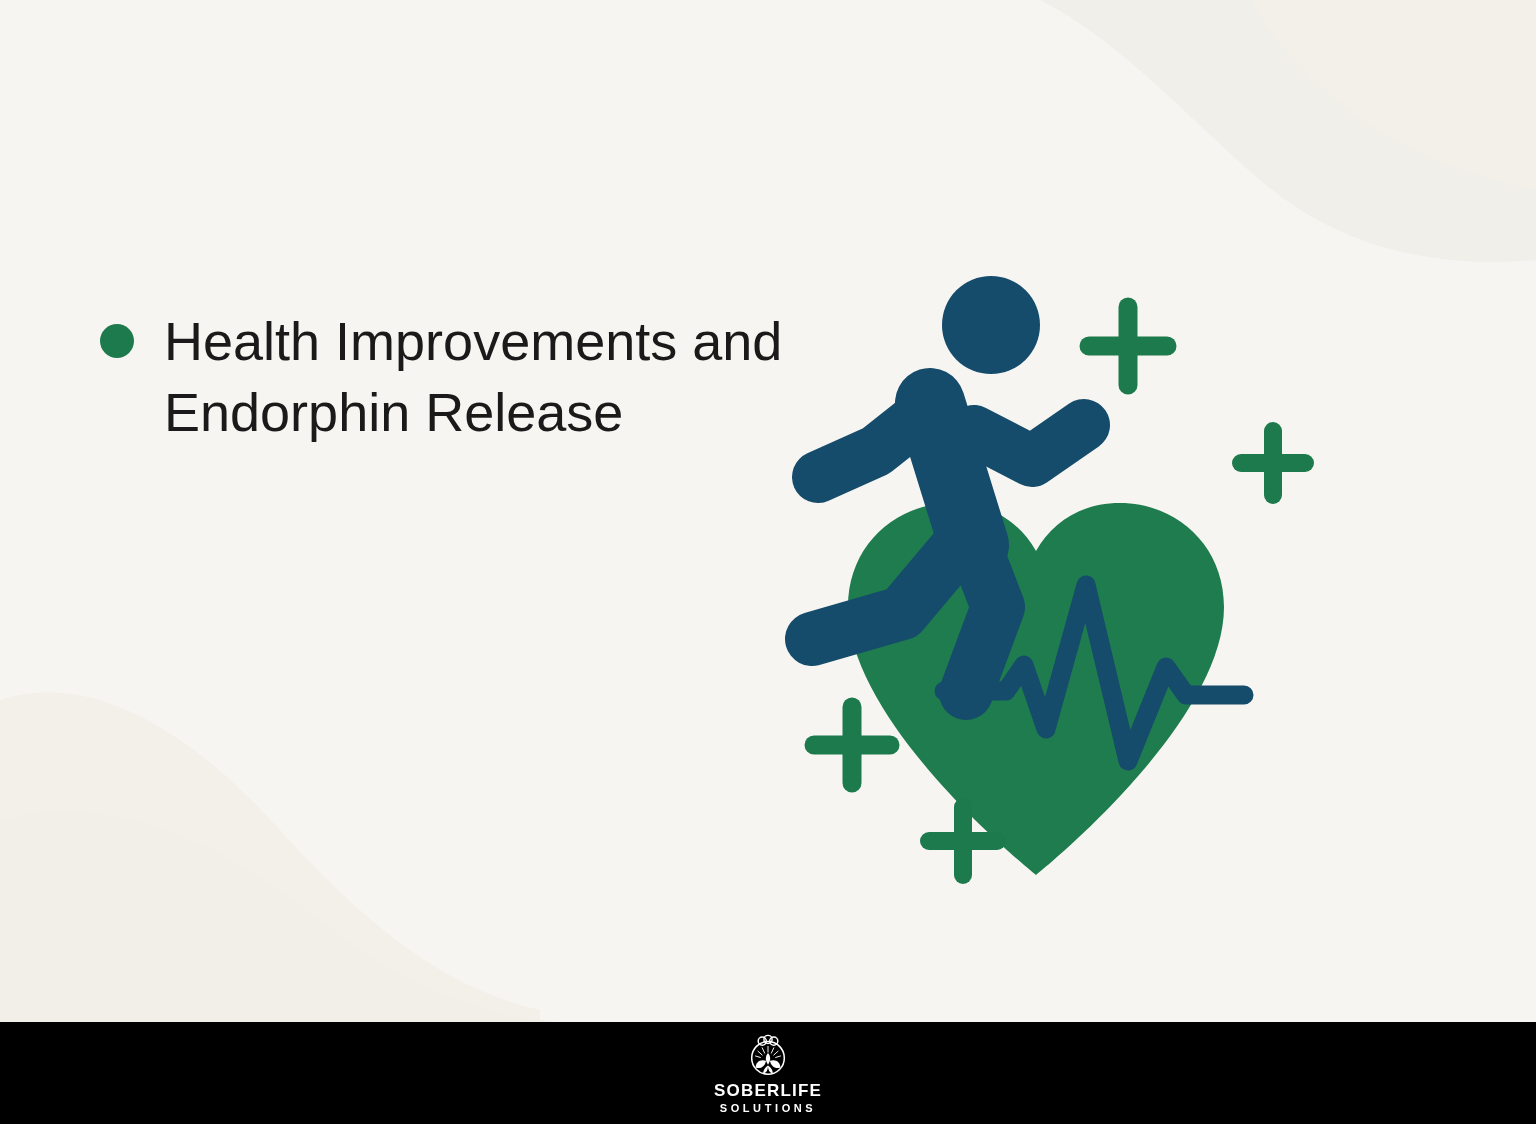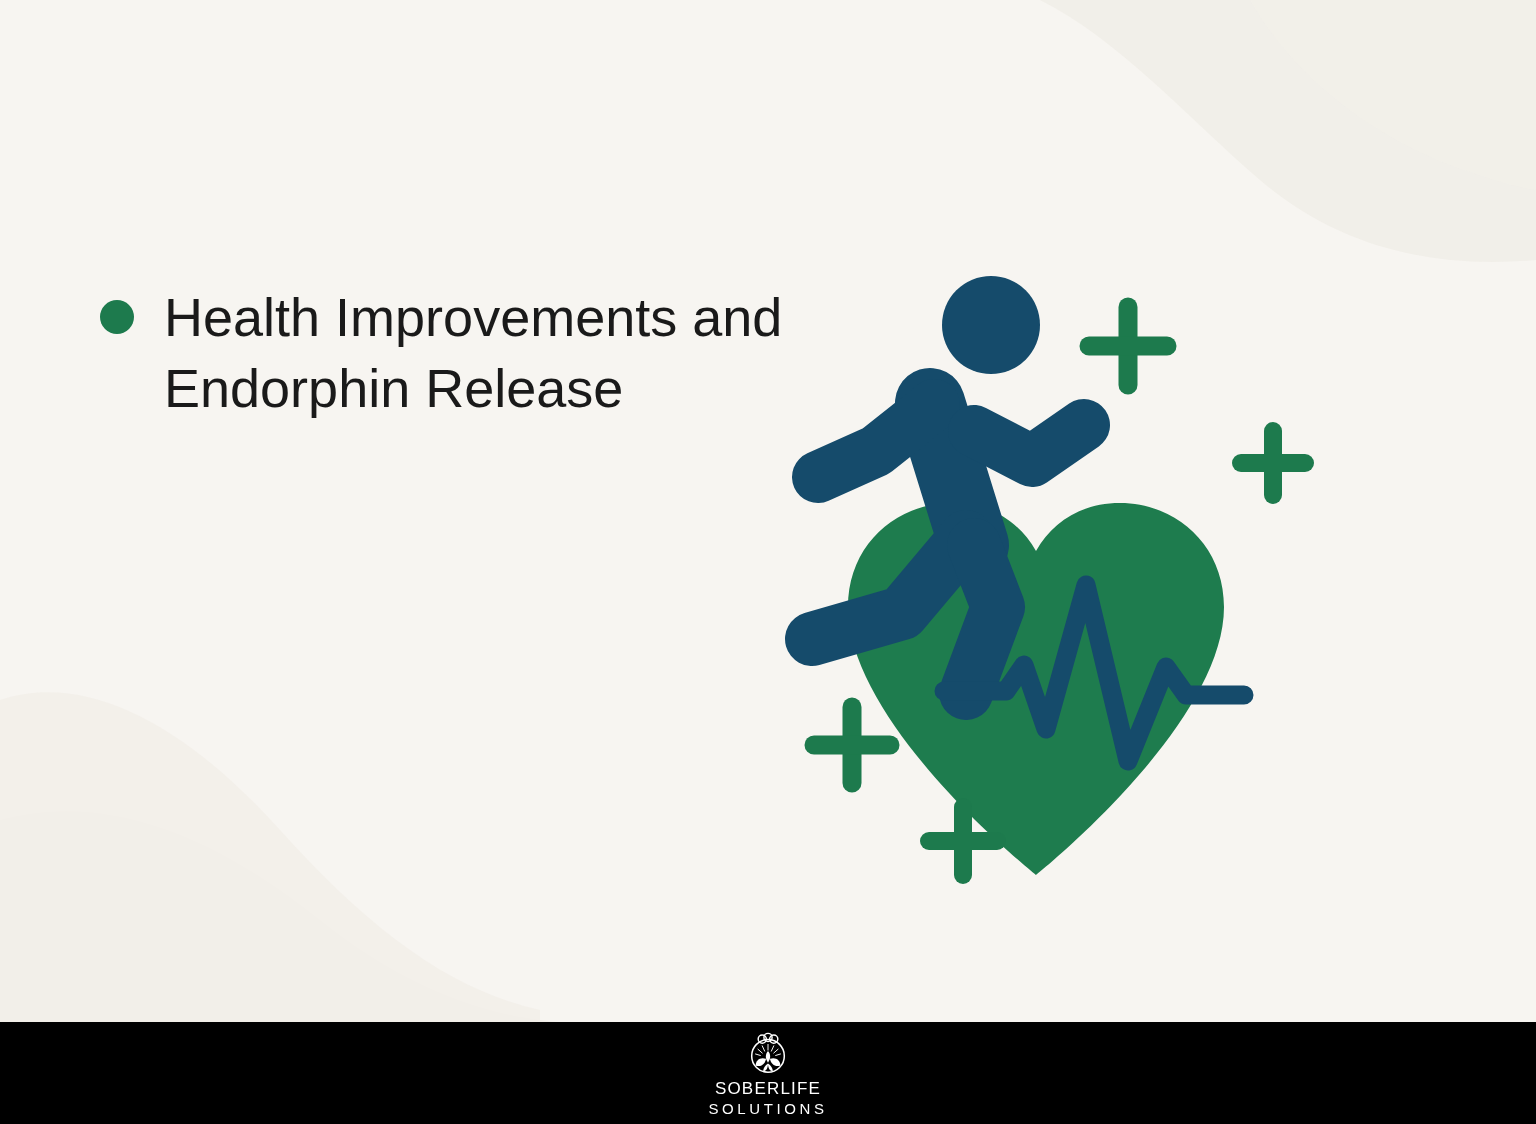--- a/index.html
+++ b/index.html
@@ -45,20 +45,21 @@
   #bullet-list {
     position: absolute;
     left: 100px;
     top: 282px;
     width: 760px;
   }
   .bullet-row {
     display: flex;
     align-items: flex-start;
     gap: 30px;
+    margin-top: 24px;
   }
   .bullet-dot {
     flex: 0 0 auto;
     width: 34px;
     height: 34px;
     border-radius: 50%;
     background: #1d7a4d;
     margin-top: 18px;
   }
   .bullet-text {
@@ -96,29 +97,29 @@
     justify-content: center;
   }
   #footer-logo-mark {
     width: 48px;
     height: 48px;
     margin-bottom: 2px;
   }
   #footer-logo-mark svg { display: block; width: 100%; height: 100%; }
   .footer-word {
     color: #ffffff;
-    font-weight: 400;
+    font-weight: 700;
     line-height: 1;
   }
   #footer-brand-primary {
     font-size: 17px;
     letter-spacing: 1.2px;
   }
   #footer-brand-secondary {
-    font-size: 15px;
+    font-size: 11px;
     letter-spacing: 3.6px;
     margin-top: 4px;
   }
 </style>
 </head>
 <body>
 
 <div id="slide">
 
   <svg class="bg-layer" viewBox="0 0 1536 1124" preserveAspectRatio="none">

